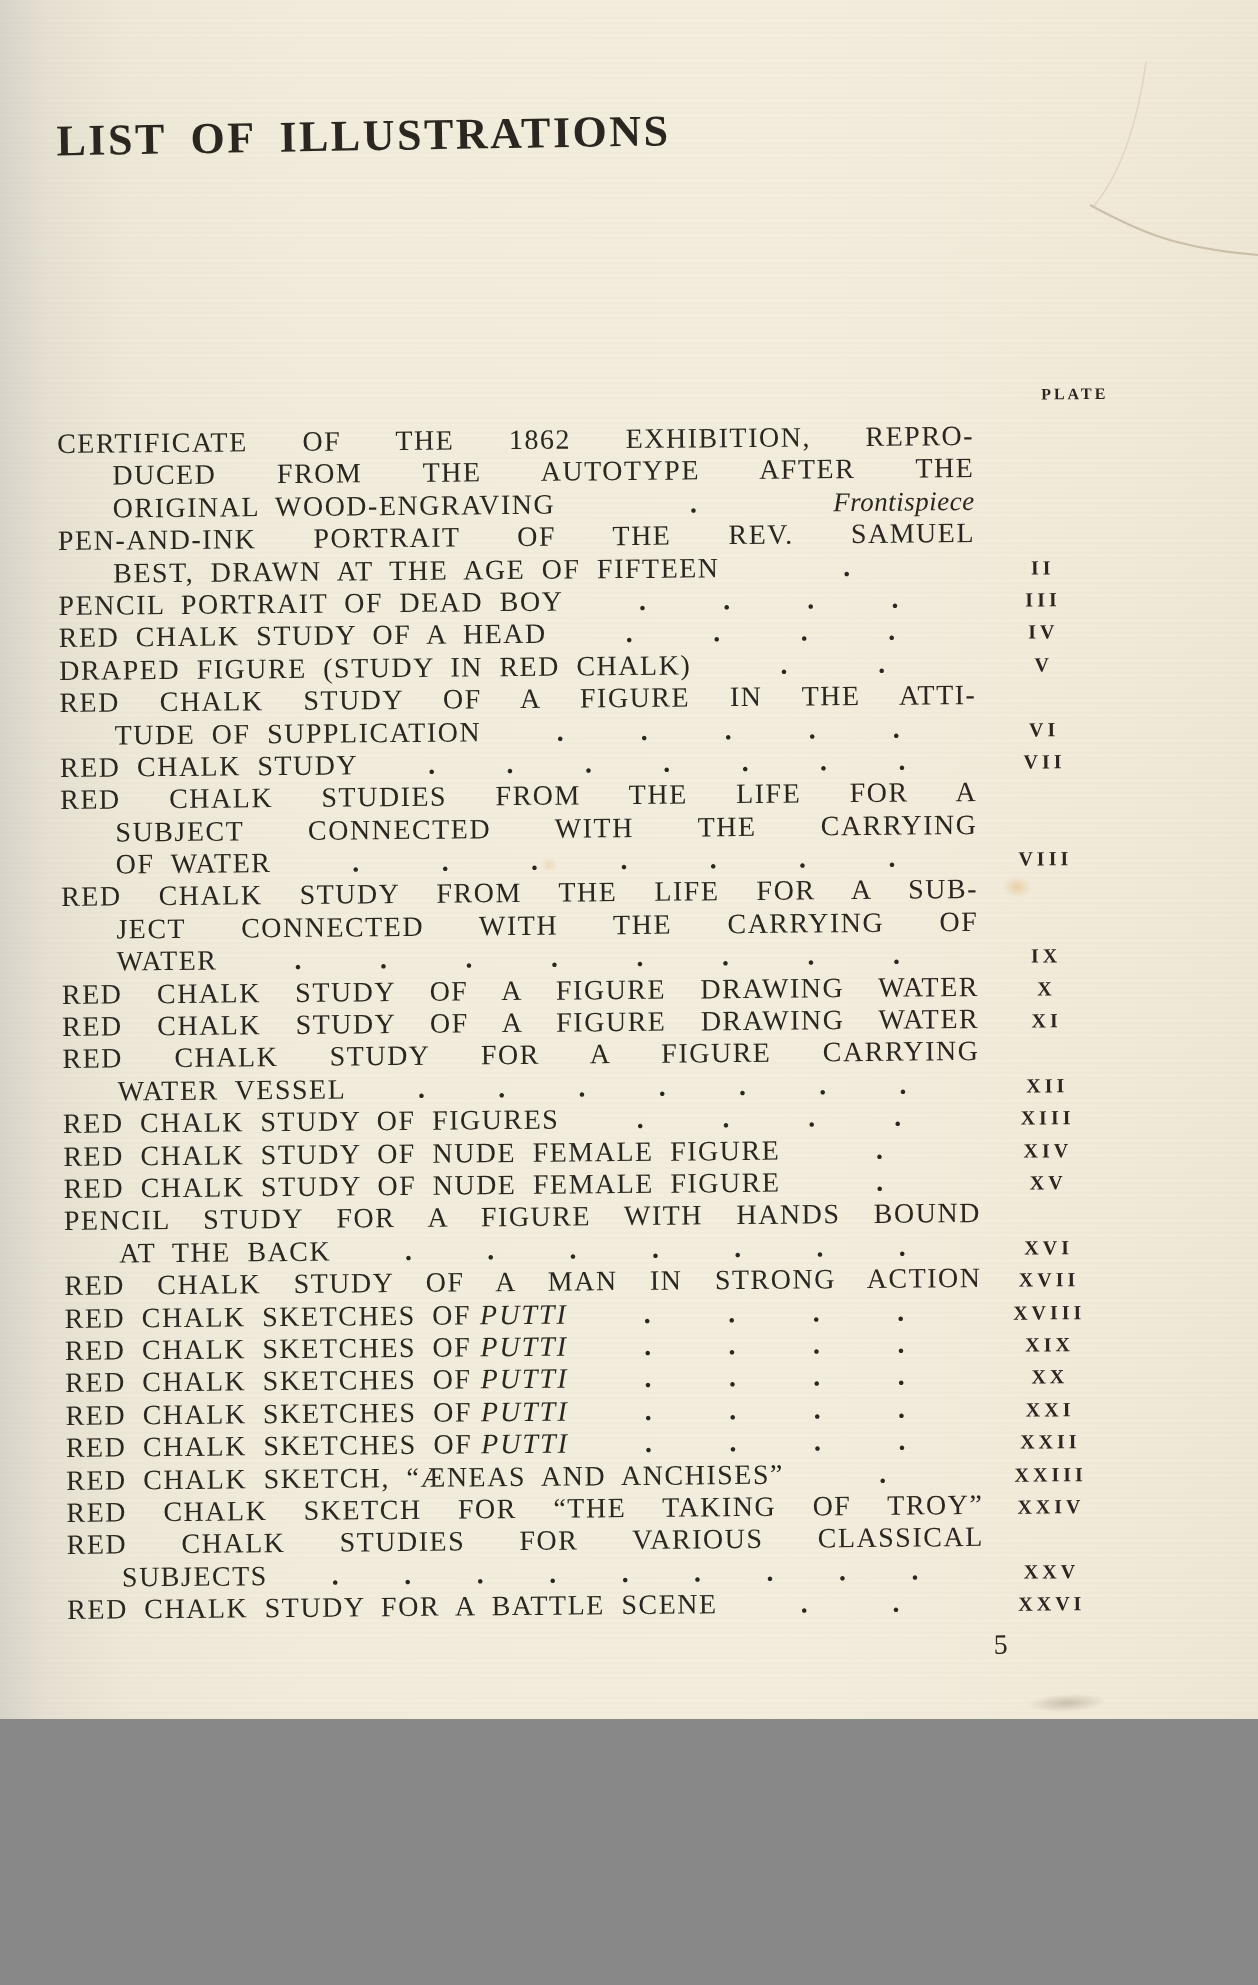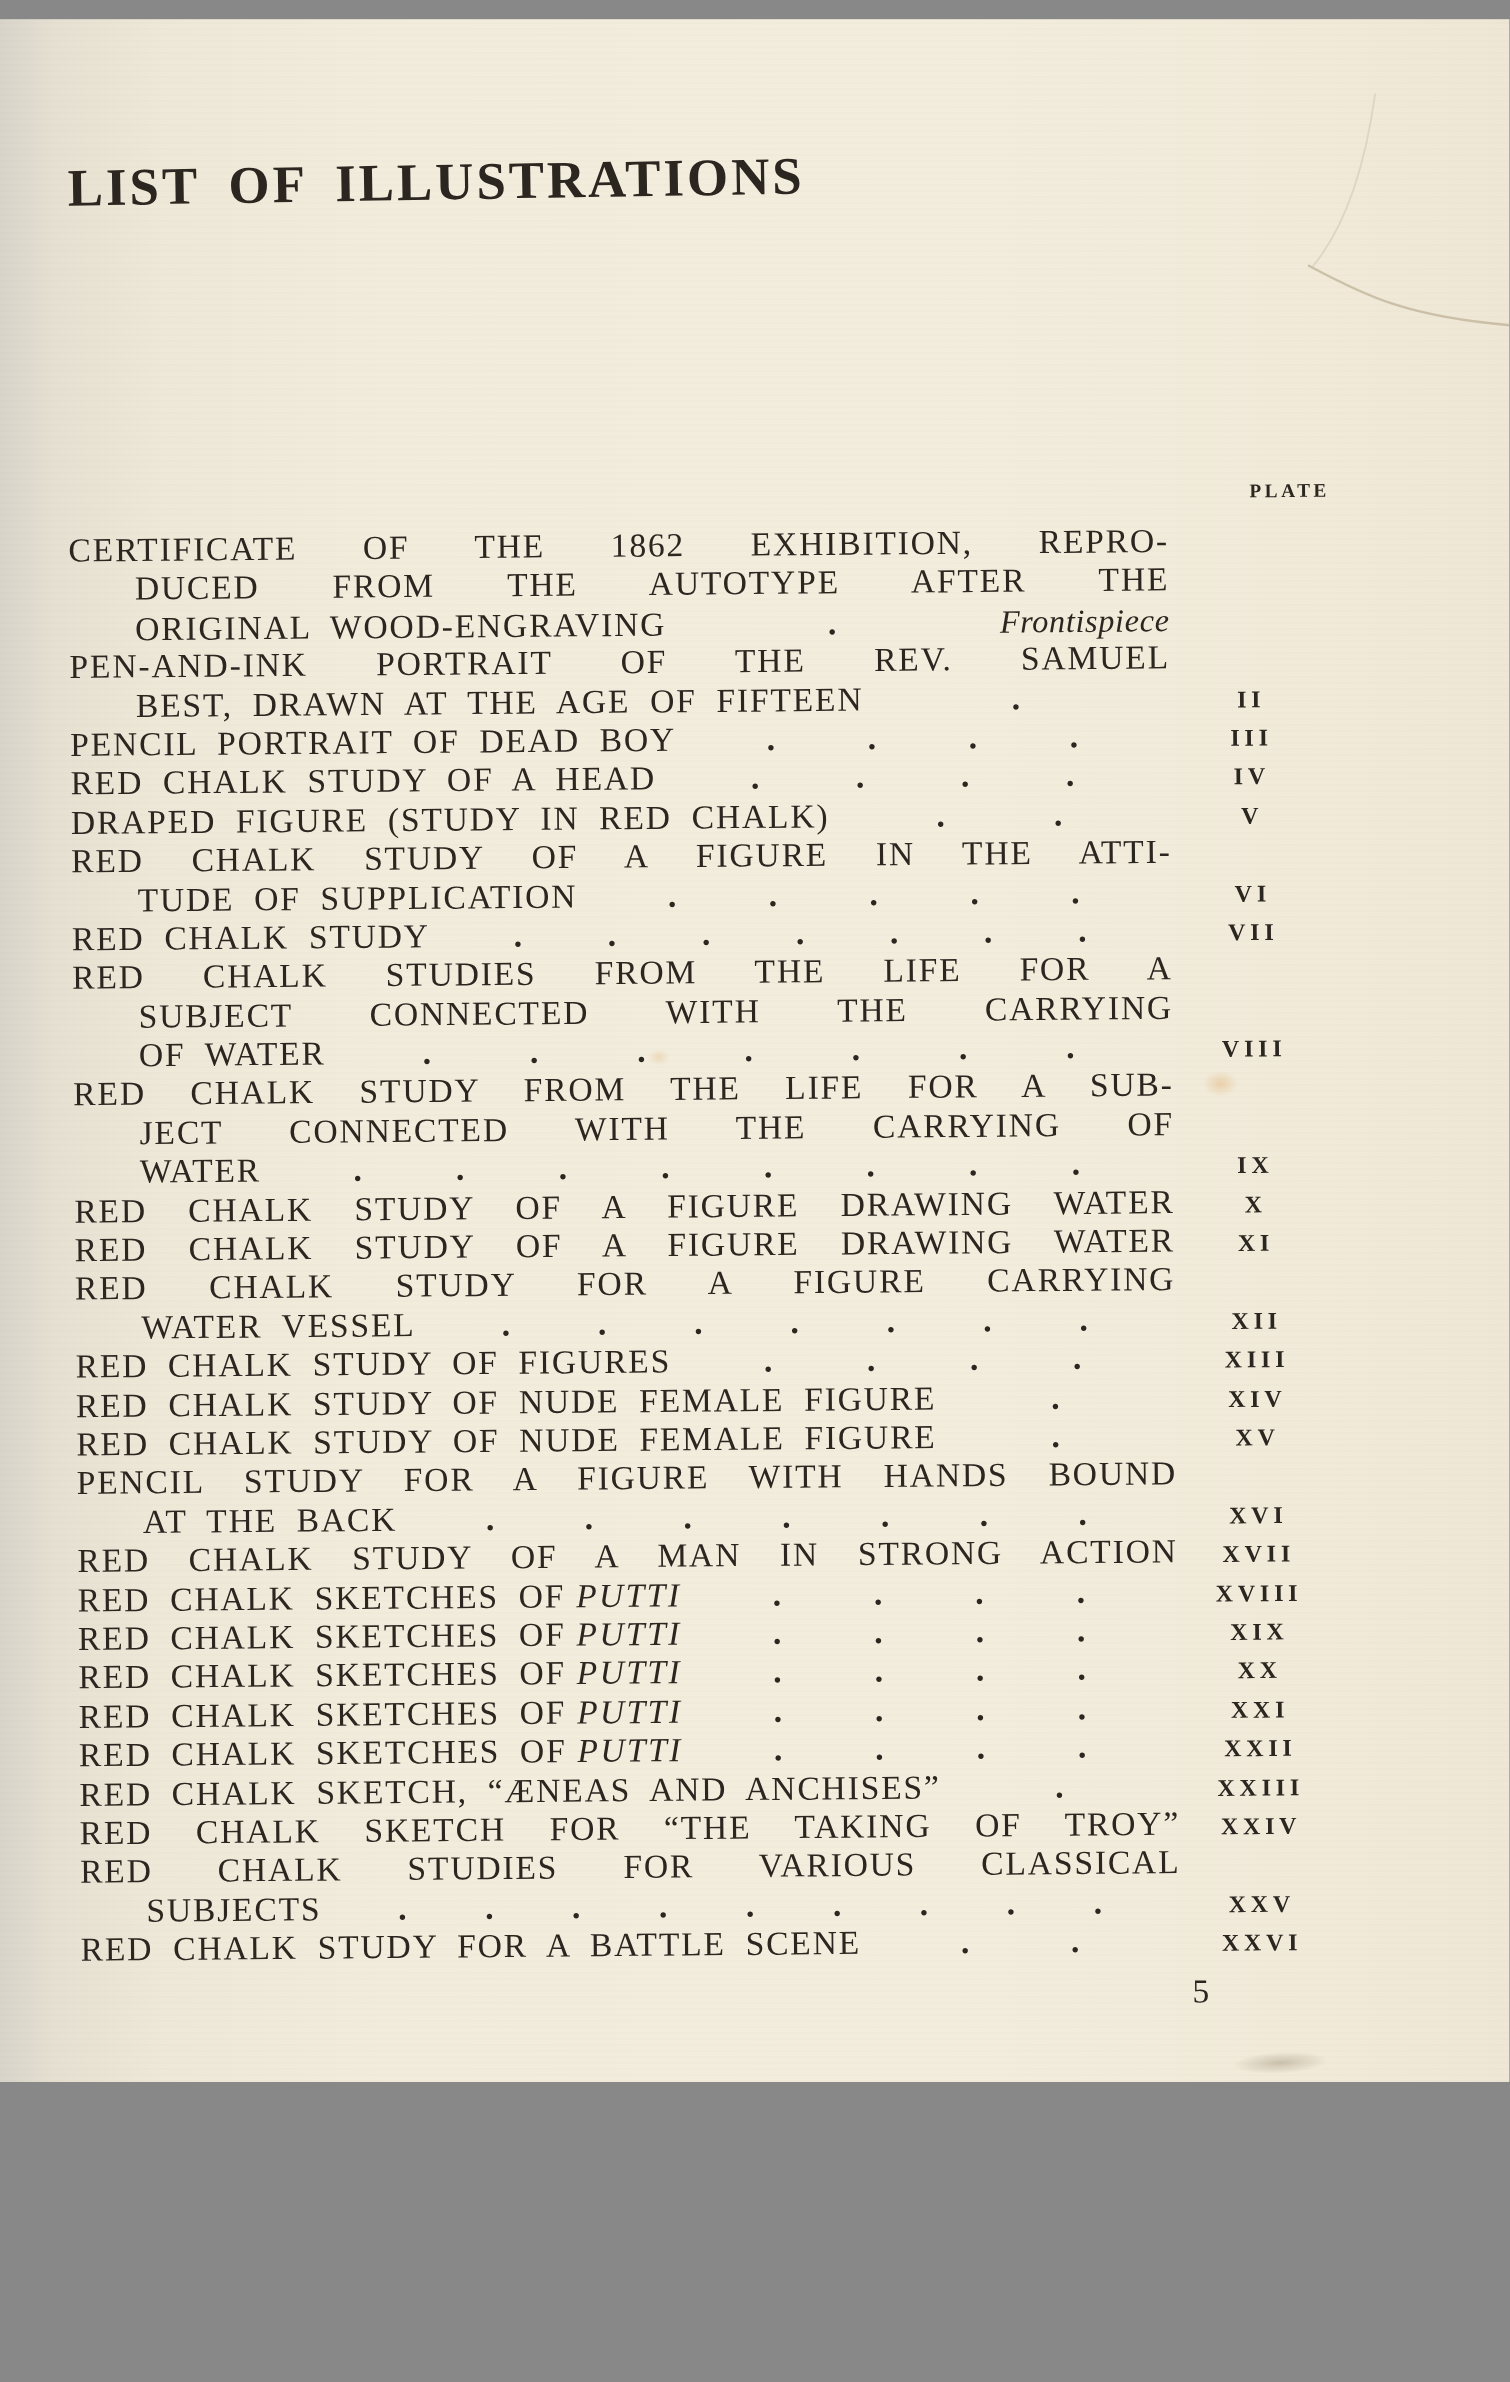--- a/index.html
+++ b/index.html
@@ -1,19 +1,19 @@
 <!DOCTYPE html>
 <html><head>
 <meta charset="utf-8">
 <style>
   html,body{margin:0;padding:0;background:#888;}
   .page{
     position:relative;
     width:1258px;height:1719px;
-    margin:16px auto;
+    margin:0 auto;
     overflow:hidden;
     color:#2b2620;
     font-family:"Liberation Serif","DejaVu Serif",serif;
     background:
       repeating-linear-gradient(0deg, rgba(90,80,60,0.015) 0 2px, rgba(0,0,0,0) 2px 5px),
       linear-gradient(90deg,#d8d4cb 0,#e5e0d1 45px,#eee8d8 130px,#f2ecdc 320px,#f3eddd 62%,#f1ead9 88%,#efe7d5 100%);
   }
   .content{position:absolute;inset:0;transform:rotate(-0.5deg);transform-origin:50% 45%;}
   .title{
     position:absolute;left:62px;top:108px;

